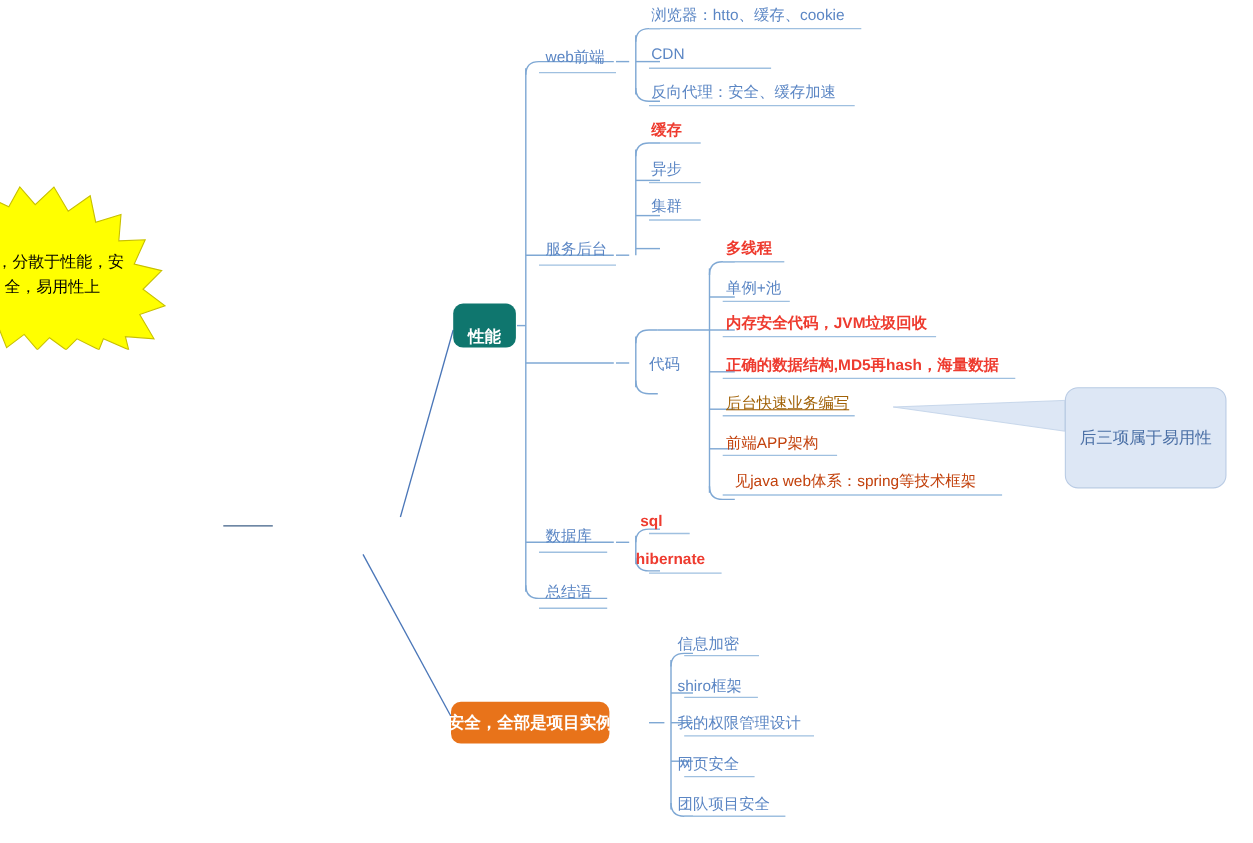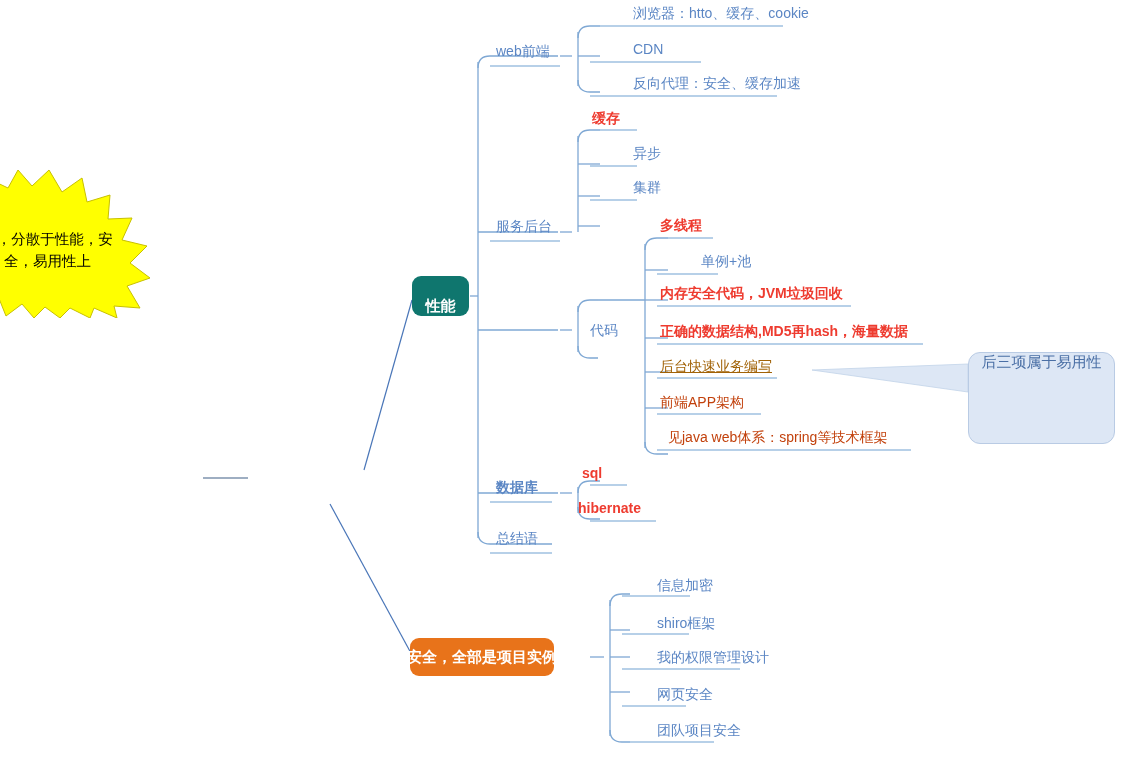--- a/index.html
+++ b/index.html
@@ -60,34 +60,35 @@
     font-weight: bold;
   }
 
   
   .leaf {
     position: absolute;
     white-space: nowrap;
     line-height: 1;
     font-size: 14px;
   }
-  .c-blue  { color: #5b86c4; margin-left: 41px; }
+  .c-blue  { color: #5b86c4; }
   .c-red   { color: #ee3b2f; font-weight: bold; }
   .c-teal  { color: #a16207; text-decoration: underline; }
   .c-teal2 { color: #c2410c; }
 
   .lbl-branch { font-size: 14px; color: #5b86c4; }
 
   
   .callout {
     position: absolute;
     background: #dde7f5;
     border: 1px solid #b9cbe4;
     border-radius: 12px;
     display: flex;
+    align-items: center;
     justify-content: center;
     color: #4a6fa5;
     font-size: 15px;
     box-sizing: border-box;
   }
 
   
   .burst {
     position: absolute;
   }
@@ -219,21 +220,21 @@
     <polygon points="107,2 120,24 140,10 145,34 168,27 166,51 190,50 180,72 205,78 188,95 208,110 185,118 198,140 172,138 175,150 152,140 148,150 128,140 118,150 103,139 92,150 80,136 64,148 56,128 36,138 34,116 10,120 18,100 0,88 20,74 4,56 27,50 20,28 44,30 45,10 66,20 76,2 90,18" fill="#ffff00" stroke="#c8c000" stroke-width="1"></polygon>
   </svg>
   <div class="burst-text" style="left:-60px; top:228px; width:215px;">
     <div>码，分散于性能，安</div>
     <div>全，易用性上</div>
   </div>
 
   <div class="leaf lbl-branch" style="left:496px; top:44px;">web前端</div>
   <div class="leaf lbl-branch" style="left:496px; top:219px;">服务后台</div>
   <div class="leaf lbl-branch" style="left:590px; top:323px;">代码</div>
-  <div class="leaf lbl-branch" style="left:496px; top:480px;font-weight:bold;">数据库</div>
+  <div class="leaf lbl-branch" style="left:496px; top:480px;">数据库</div>
   <div class="leaf lbl-branch" style="left:496px; top:531px;">总结语</div>
 
   <div class="leaf c-blue" style="left:592px; top:6px;">浏览器：htto、缓存、cookie</div>
   <div class="leaf c-blue" style="left:592px; top:42px;">CDN</div>
   <div class="leaf c-blue" style="left:592px; top:76px;">反向代理：安全、缓存加速</div>
 
   <div class="leaf c-red" style="left:592px; top:111px;">缓存</div>
   <div class="leaf c-blue" style="left:592px; top:146px;">异步</div>
   <div class="leaf c-blue" style="left:592px; top:180px;">集群</div>
 

